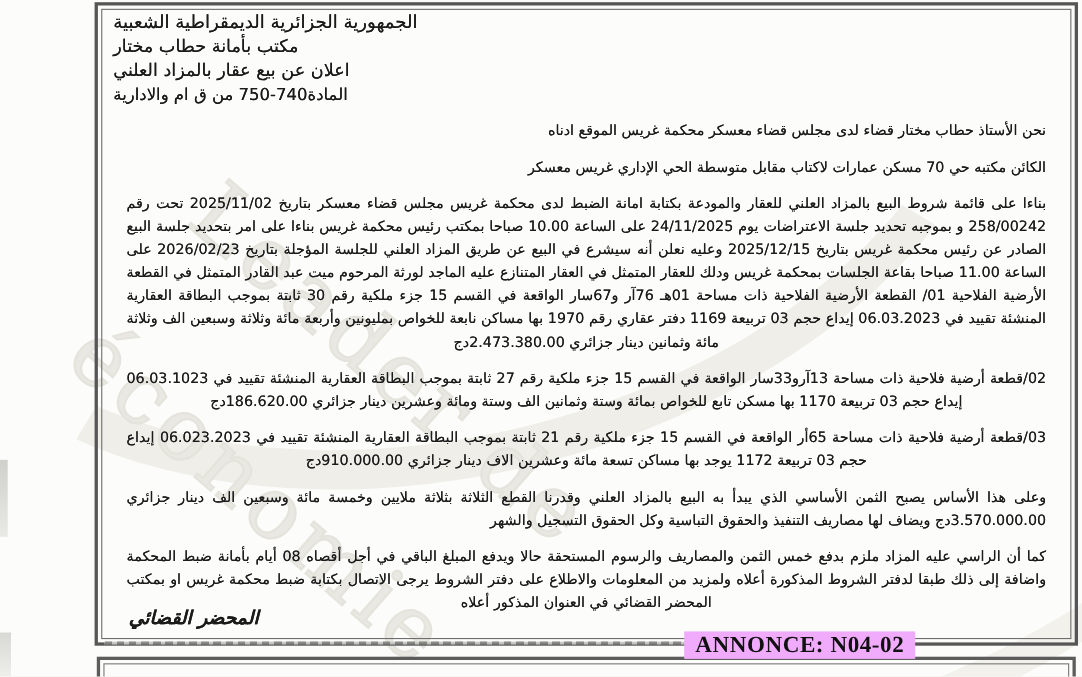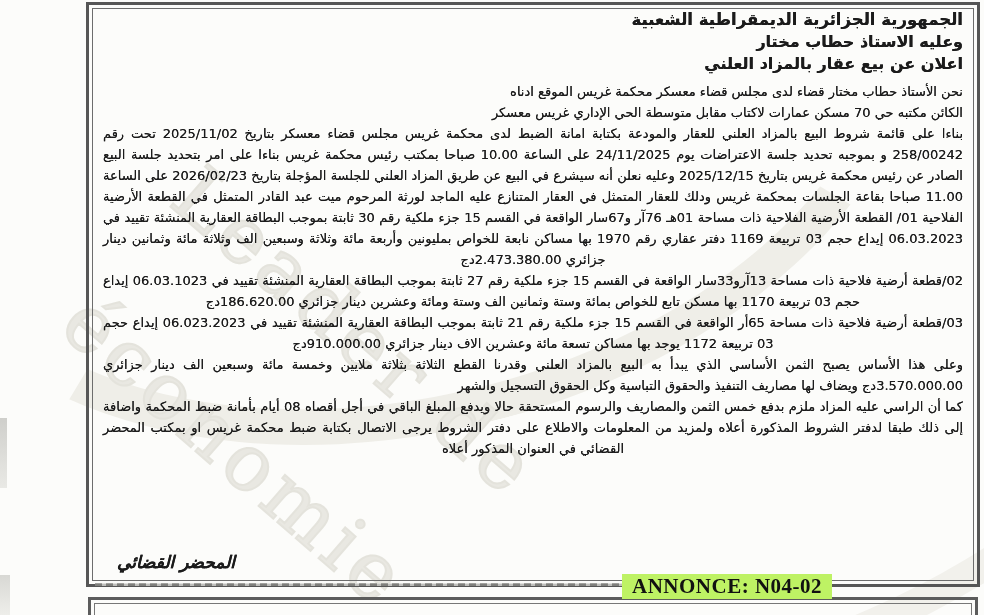--- a/index.html
+++ b/index.html
@@ -46,48 +46,48 @@
     border:3px solid #565656;z-index:1;background:transparent;
   }
   .frame-inner{
     position:absolute;inset:3px;border:1.5px solid #6d6d6d;
   }
   .content{
     position:absolute;inset:0;z-index:2;direction:rtl;
     padding:4px 14px 0 14px;
   }
   .hdr{
-    text-align:right;font-weight:bold;
+    text-align:left;font-weight:normal;
     font-size:16px;line-height:22px;
     text-shadow:0 0 .5px #222;
   }
   .hdr-line-1{font-size:16.5px;}
   .hdr-line-5{font-size:15px;}
   .doc-body{
     margin-top:6px;
     font-size:13px;line-height:21px;
     text-shadow:0 0 .4px #333;
   }
-  .para{margin:0;}
+  .para{margin:12px;}
   .al-right{text-align:right;}
   .al-just{text-align:justify;}
   .al-just-center{text-align:justify;text-align-last:center;}
   .signature{
     position:absolute;left:28px;top:532px;z-index:3;
     font-weight:bold;font-style:italic;font-size:17px;
     letter-spacing:1px;direction:rtl;
     text-shadow:0 0 .6px #222;
     margin-top:15px;
   }
   
   .annonce{
     position:absolute;left:622px;top:574px;z-index:5;
     font-family:"Liberation Serif","DejaVu Serif",serif;
     font-weight:bold;font-size:21px;letter-spacing:.5px;
-    background:#bef264;padding:0 10px;color:#111;
+    background:#f0abfc;padding:0 10px;color:#111;
     white-space:nowrap;
   }
   .dotted-line{
     position:absolute;left:95px;top:583px;width:540px;height:3px;z-index:2;
     background:repeating-linear-gradient(90deg,#8a8a86 0 7px,#d9d9d5 7px 11px);
     opacity:.8;
   }
   
   .frame2{
     position:absolute;left:88px;top:597px;width:884px;height:40px;
@@ -107,22 +107,23 @@
   <span>économie</span>
 </div>
 <div class="edge-smudge"></div>
 <div class="edge-smudge-2"></div>
 
 <div class="frame">
   <div class="frame-inner"></div>
 
   <div class="content">
     <div class="hdr hdr-line-1">الجمهورية الجزائرية الديمقراطية الشعبية</div>
-    <div class="hdr hdr-line-2">وعليه الاستاذ حطاب مختار</div>
+    <div class="hdr hdr-line-2">مكتب بأمانة حطاب مختار</div>
     <div class="hdr hdr-line-4">اعلان عن بيع عقار بالمزاد العلني</div>
+    <div class="hdr hdr-line-5">المادة740-750 من ق ام والادارية</div>
 
     <div class="doc-body">
       <p class="para al-right">نحن الأستاذ حطاب مختار قضاء لدى مجلس قضاء معسكر محكمة غريس الموقع ادناه</p>
       <p class="para al-right">الكائن مكتبه حي 70 مسكن عمارات لاكتاب مقابل متوسطة الحي الإداري غريس معسكر</p>
       <p class="para al-just-center">بناءا على قائمة شروط البيع بالمزاد العلني للعقار والمودعة بكتابة امانة الضبط لدى محكمة غريس مجلس قضاء معسكر بتاريخ 2025/11/02 تحت رقم 258/00242 و بموجبه تحديد جلسة الاعتراضات يوم 24/11/2025 على الساعة 10.00 صباحا بمكتب رئيس محكمة غريس بناءا على امر بتحديد جلسة البيع الصادر عن رئيس محكمة غريس بتاريخ 2025/12/15 وعليه نعلن أنه سيشرع في البيع عن طريق المزاد العلني للجلسة المؤجلة بتاريخ 2026/02/23 على الساعة 11.00 صباحا بقاعة الجلسات بمحكمة غريس ودلك للعقار المتمثل في العقار المتنازع عليه الماجد لورثة المرحوم ميت عبد القادر المتمثل في القطعة الأرضية الفلاحية 01/ القطعة الأرضية الفلاحية ذات مساحة 01هـ 76آر و67سار الواقعة في القسم 15 جزء ملكية رقم 30 ثابتة بموجب البطاقة العقارية المنشئة تقييد في 06.03.2023 إيداع حجم 03 تربيعة 1169 دفتر عقاري رقم 1970 بها مساكن نابعة للخواص بمليونين وأربعة مائة وثلاثة وسبعين الف وثلاثة مائة وثمانين دينار جزائري 2.473.380.00دج</p>
       <p class="para al-just-center">02/قطعة أرضية فلاحية ذات مساحة 13آرو33سار الواقعة في القسم 15 جزء ملكية رقم 27 ثابتة بموجب البطاقة العقارية المنشئة تقييد في 06.03.1023 إيداع حجم 03 تربيعة 1170 بها مسكن تابع للخواص بمائة وستة وثمانين الف وستة ومائة وعشرين دينار جزائري 186.620.00دج</p>
       <p class="para al-just-center">03/قطعة أرضية فلاحية ذات مساحة 65أر الواقعة في القسم 15 جزء ملكية رقم 21 ثابتة بموجب البطاقة العقارية المنشئة تقييد في 06.023.2023 إيداع حجم 03 تربيعة 1172 يوجد بها مساكن تسعة مائة وعشرين الاف دينار جزائري 910.000.00دج</p>
       <p class="para al-just">وعلى هذا الأساس يصبح الثمن الأساسي الذي يبدأ به البيع بالمزاد العلني وقدرنا القطع الثلاثة بثلاثة ملايين وخمسة مائة وسبعين الف دينار جزائري 3.570.000.00دج ويضاف لها مصاريف التنفيذ والحقوق التباسية وكل الحقوق التسجيل والشهر</p>
       <p class="para al-just-center">كما أن الراسي عليه المزاد ملزم بدفع خمس الثمن والمصاريف والرسوم المستحقة حالا ويدفع المبلغ الباقي في أجل أقصاه 08 أيام بأمانة ضبط المحكمة واضافة إلى ذلك طبقا لدفتر الشروط المذكورة أعلاه ولمزيد من المعلومات والاطلاع على دفتر الشروط يرجى الاتصال بكتابة ضبط محكمة غريس او بمكتب المحضر القضائي في العنوان المذكور أعلاه</p>
     </div>

